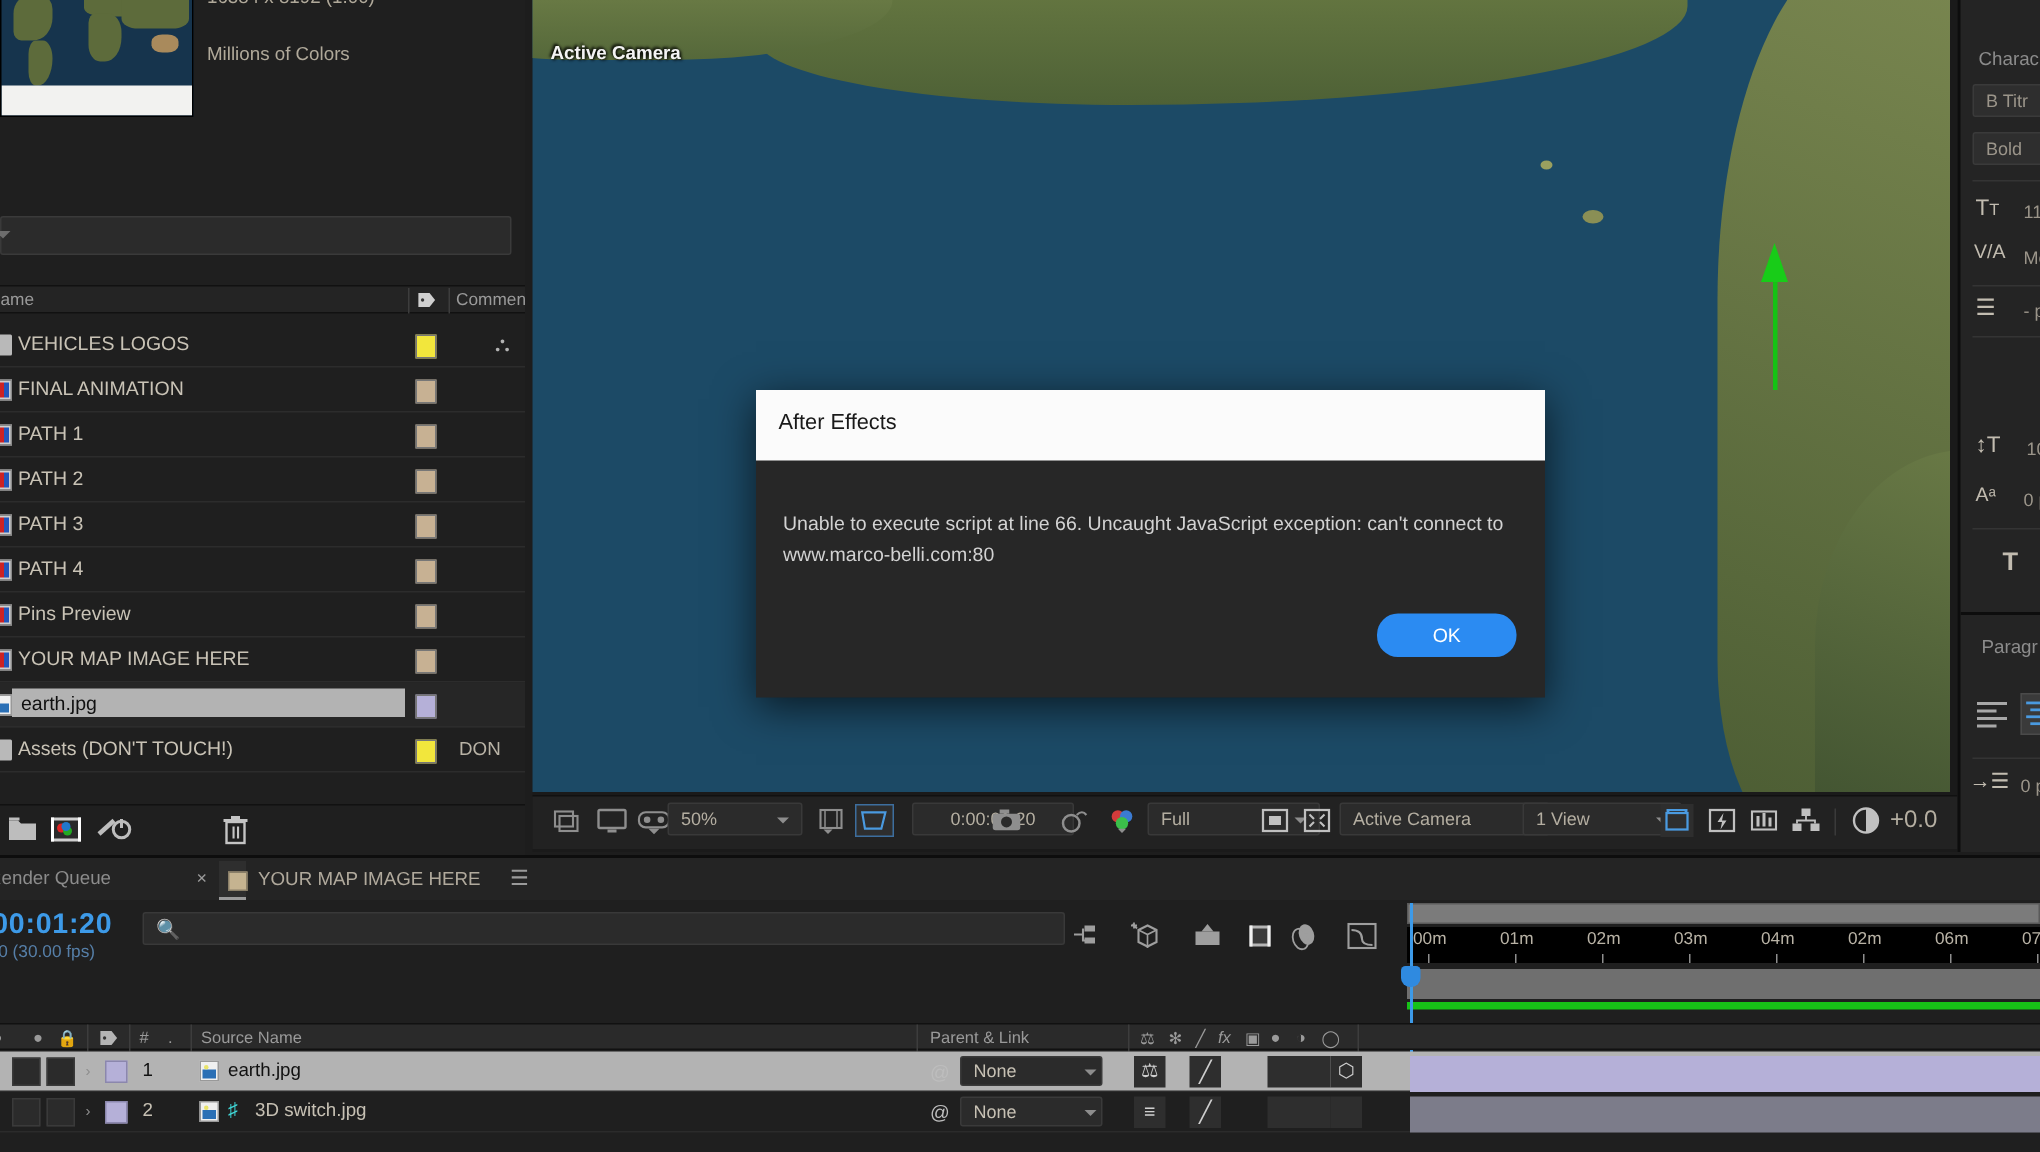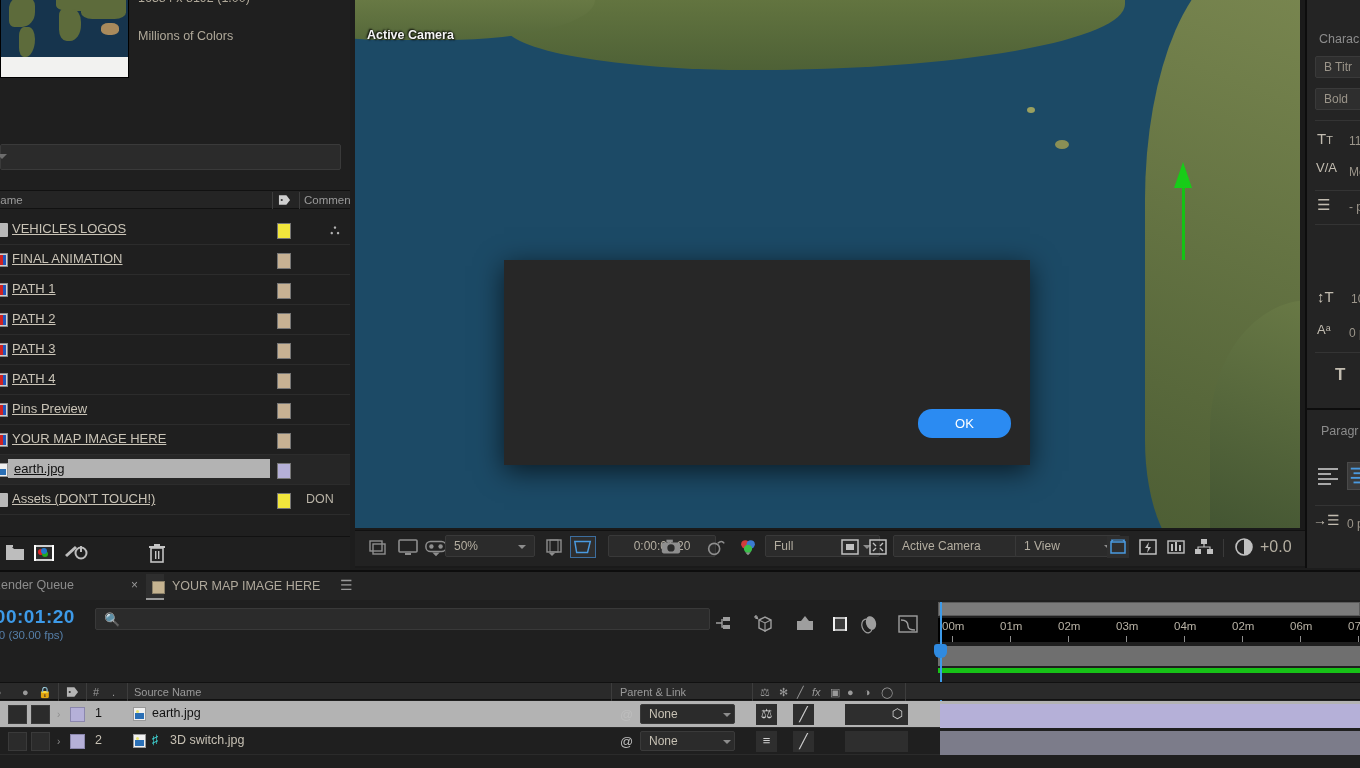--- a/index.html
+++ b/index.html
@@ -31,21 +31,21 @@
     color:#9a9a9a; font-size:11.5px; }
   #proj-header .h-name { position:absolute; left:-8px; top:3px; }
   #proj-header .h-tagbar { position:absolute; left:272px; top:1px; width:1px; height:17px; background:#3d3d3d;}
   #proj-header .h-tag { position:absolute; left:278px; top:3px; width:13px;height:12px; }
   #proj-header .h-bar2 { position:absolute; left:299px; top:1px; width:1px; height:17px; background:#3d3d3d;}
   #proj-header .h-comment { position:absolute; left:304px; top:3px; }
 
   .proj-row { position:absolute; left:0; width:350px; height:30px;
     border-bottom:1px solid #2c2c2c; color:#c9c3b6; font-size:13px; }
   .proj-row .pr-icon { position:absolute; left:-6px; top:8px; width:14px; height:14px; }
-  .proj-row .pr-label { position:absolute; left:12px; top:6px; white-space:nowrap;text-decoration:underline; }
+  .proj-row .pr-label { position:absolute; left:12px; top:6px; white-space:nowrap; }
   .proj-row .pr-swatch { position:absolute; left:277px; top:8px; width:14px;height:16px;
     border:1px solid #777; }
   .proj-row .pr-comment { position:absolute; left:306px; top:7px; font-size:12.5px; color:#b9b3a6;}
   .proj-row.sel .pr-label { background:#b3b3b3; color:#101010; padding:2px 6px; top:4px; left:8px;
     width:262px; }
   .proj-row.sel { background:#262626; }
 
   .ic-folder { background:#b9b9b9; border-radius:1px; position:relative; }
   .ic-comp { background:#cfcfcf; border:1px solid #8a8a8a; position:relative; }
   .ic-comp:before { content:""; position:absolute; left:1px; top:1px; right:1px; bottom:1px;
@@ -594,14 +594,18 @@
         <div class="sbox" style="left: 845px;"></div>
         <div class="sbox" style="left: 866px;"></div>
         <div class="sbox" style="left: 887px;"></div>
       </div>
     </div>
 <div class="tl-bar" style="left: 940px; top: 132px; width: 420px; height: 24px; background: rgb(181, 176, 216);"></div>
     <div class="tl-bar" style="left: 940px; top: 159px; width: 420px; height: 24px; background: rgb(124, 124, 138);"></div>
   </div>
 
 <div id="dialog">
+  <div id="dlg-title">
+    <span>After Effects</span>
+  </div>
+  <div id="dlg-msg">Unable to execute script at line 66. Uncaught JavaScript exception: can't connect to www.marco-belli.com:80</div>
 </div>
 <div id="dlg-ok">OK</div>
 
 </body></html>

